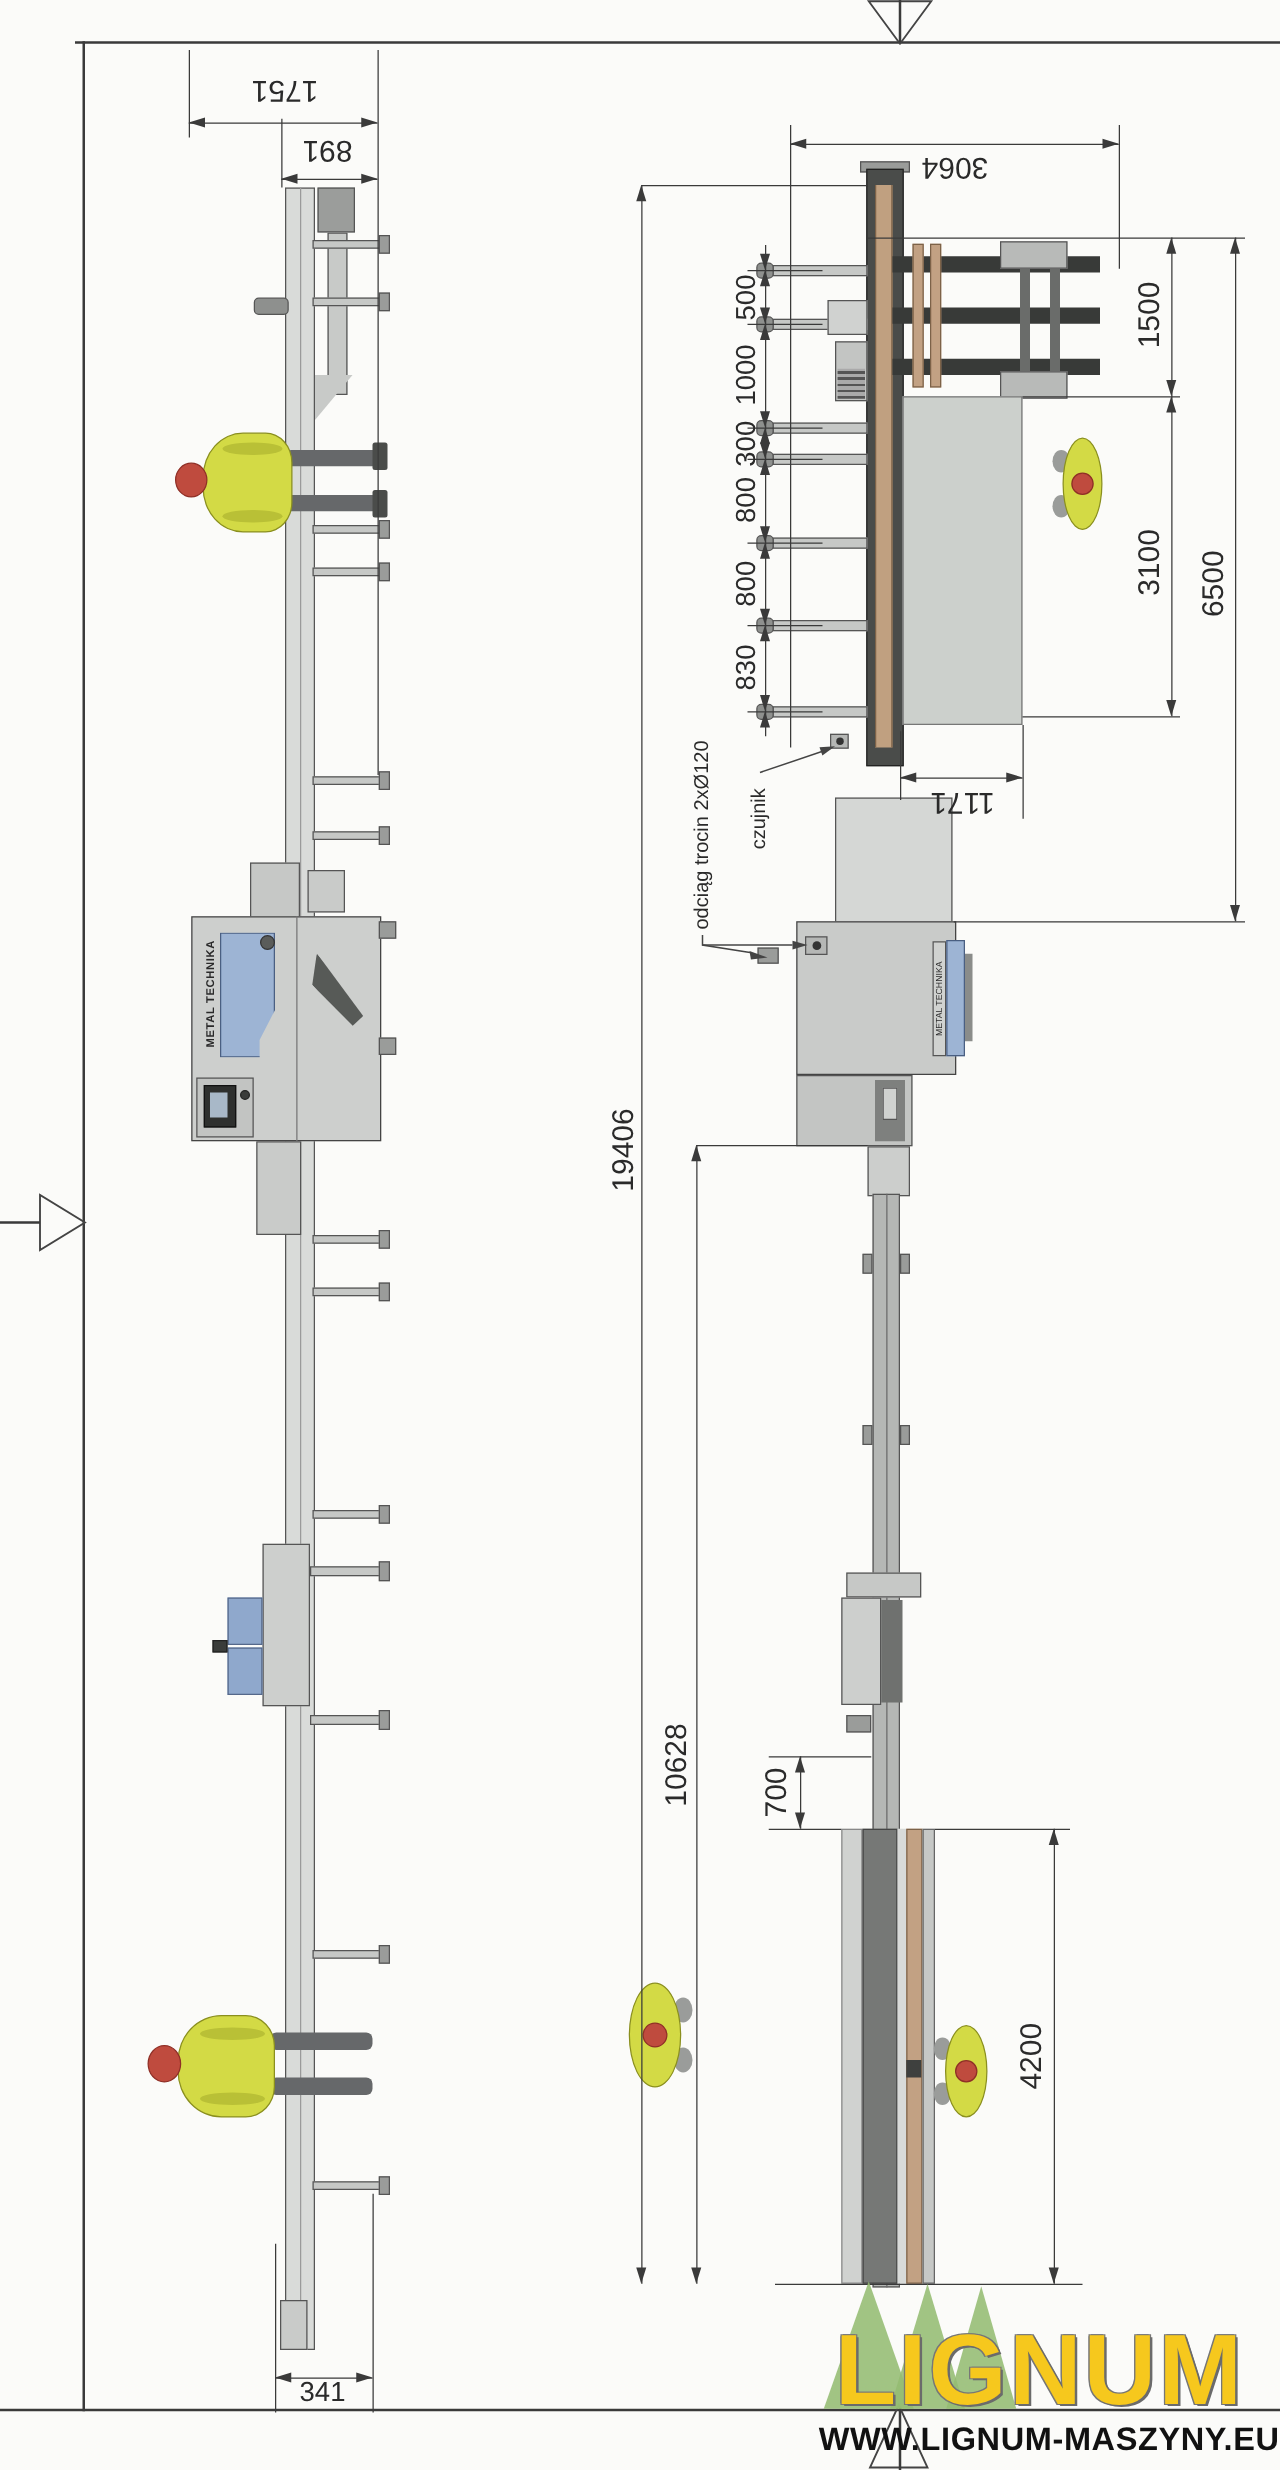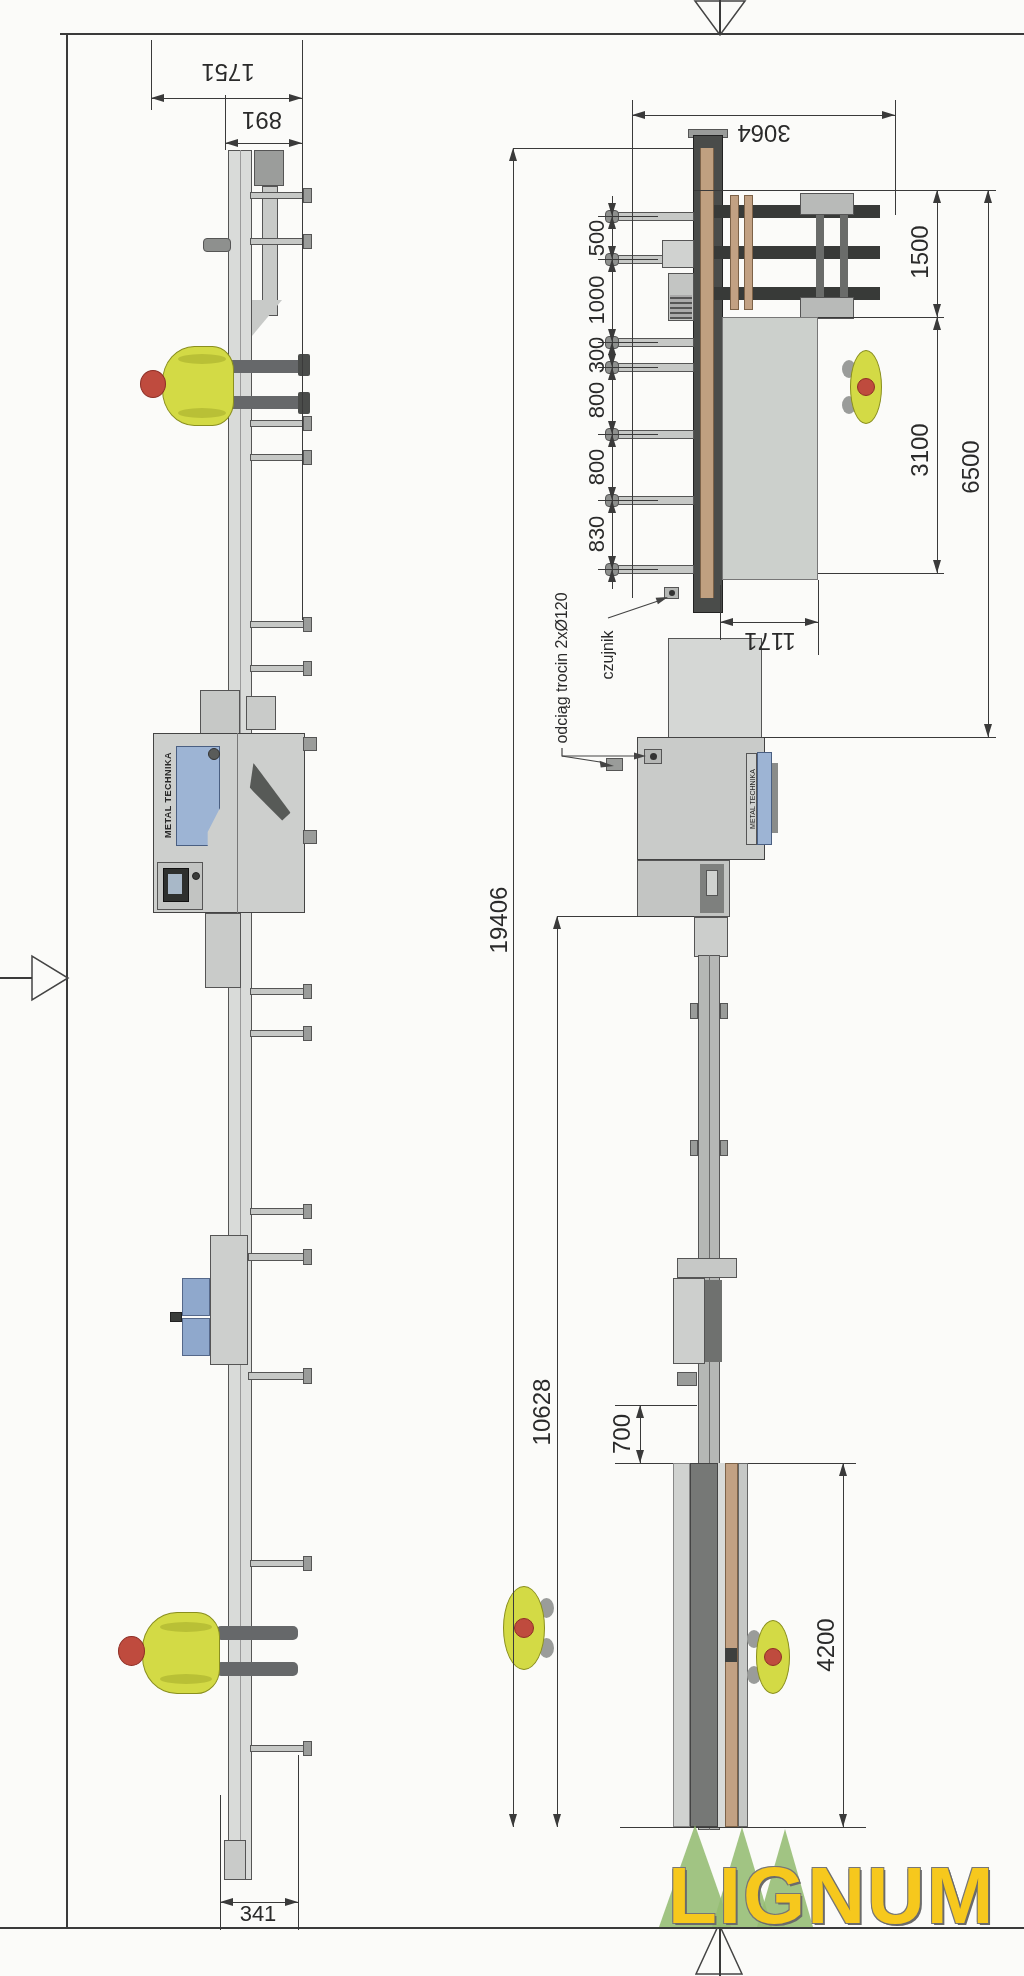--- a/index.html
+++ b/index.html
@@ -332,14 +332,15 @@
     <polygon points="74,186 59.6,180.7 60.7,187.6" fill="#444"></polygon>
     <polygon points="106,176 94,172.5 94,179.5" fill="#444"></polygon>
     <path d="M68 38 L124 19" fill="none" stroke="#444" stroke-width="1.2"></path>
     <polygon points="128,17 117.9,24.3 115.6,17.7" fill="#444"></polygon>
   </svg>
 
   <div class="tri" style="left:659px;top:1825px;border-left:36px solid transparent;border-right:36px solid transparent;border-bottom:102px solid rgba(148,188,114,.88);"></div>
   <div class="tri" style="left:712px;top:1827px;border-left:30px solid transparent;border-right:30px solid transparent;border-bottom:100px solid rgba(148,188,114,.88);"></div>
   <div class="tri" style="left:757px;top:1829px;border-left:28px solid transparent;border-right:28px solid transparent;border-bottom:98px solid rgba(148,188,114,.88);"></div>
   <div class="logo" style="left:668px;top:1856px;font-size:80px;">LIGNUM</div>
+  <div class="url" style="left:655px;top:1936px;font-size:26px;">WWW.LIGNUM-MASZYNY.EU</div>
 
 </div>
 
 </body></html>

